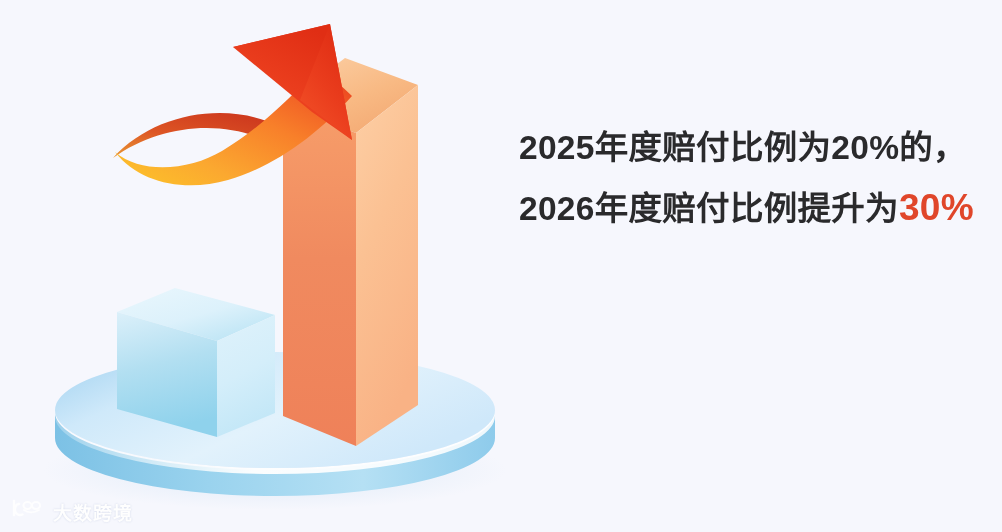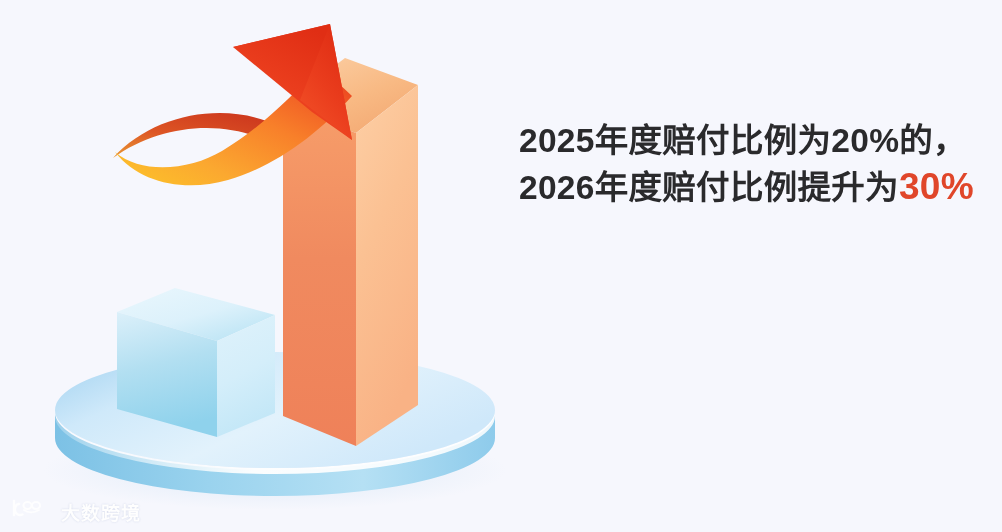--- a/index.html
+++ b/index.html
@@ -39,21 +39,21 @@
   
   #copy {
     position: absolute;
     left: 519px;
     top: 84px;
     width: 470px;
   }
 
   .para {
     font-size: 33.5px;
-    line-height: 46px;
+    line-height: 60px;
     font-weight: 700;
     color: #2a2a2c;
     letter-spacing: 0.3px;
     white-space: pre-line;
   }
   .para + .para {
     margin-top: 34px;
   }
   .hl {
     color: #e0462a;
@@ -61,21 +61,21 @@
     font-size: 37px;
   }
 
   
   #watermark {
     position: absolute;
     left: 10px;
     bottom: 7px;
     display: flex;
     align-items: flex-start;
-    gap: 15px;
+    gap: 7px;
     opacity: 0.92;
     pointer-events: none;
   }
   #watermark .wm-mark {
     display: block;
     width: 36px;
     height: 20px;
   }
   #watermark .wm-text {
     font-size: 19px;

